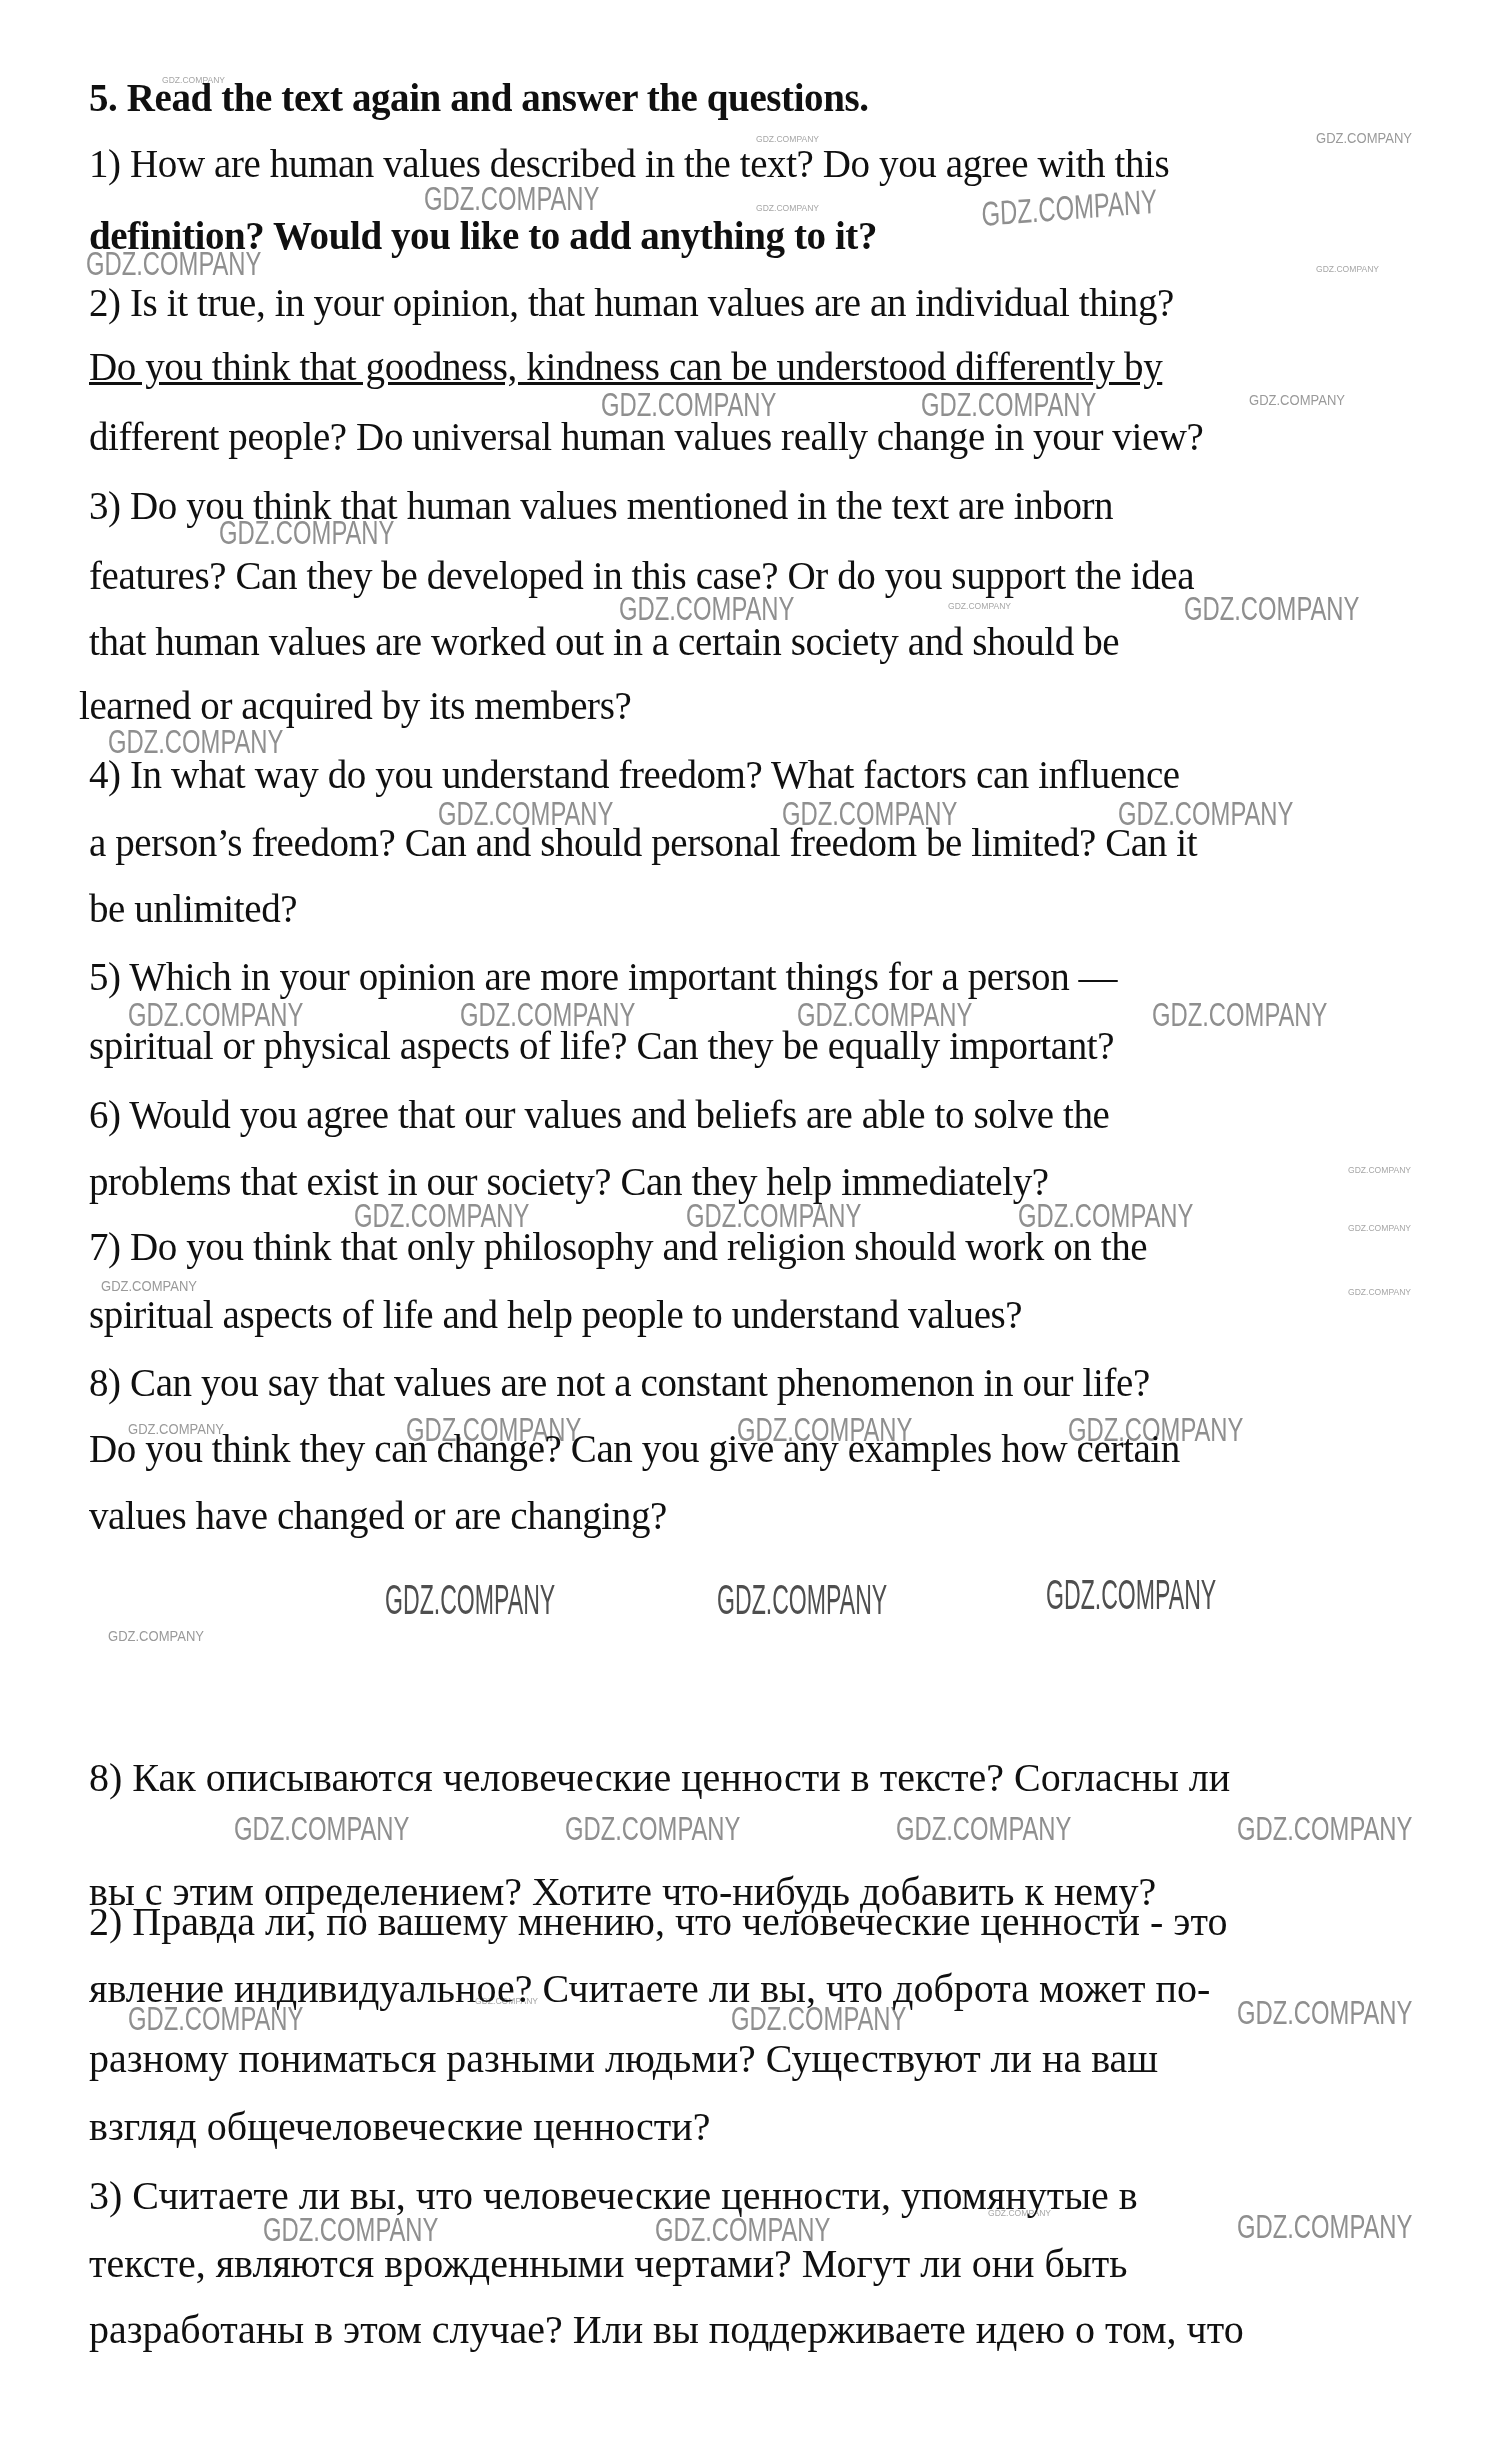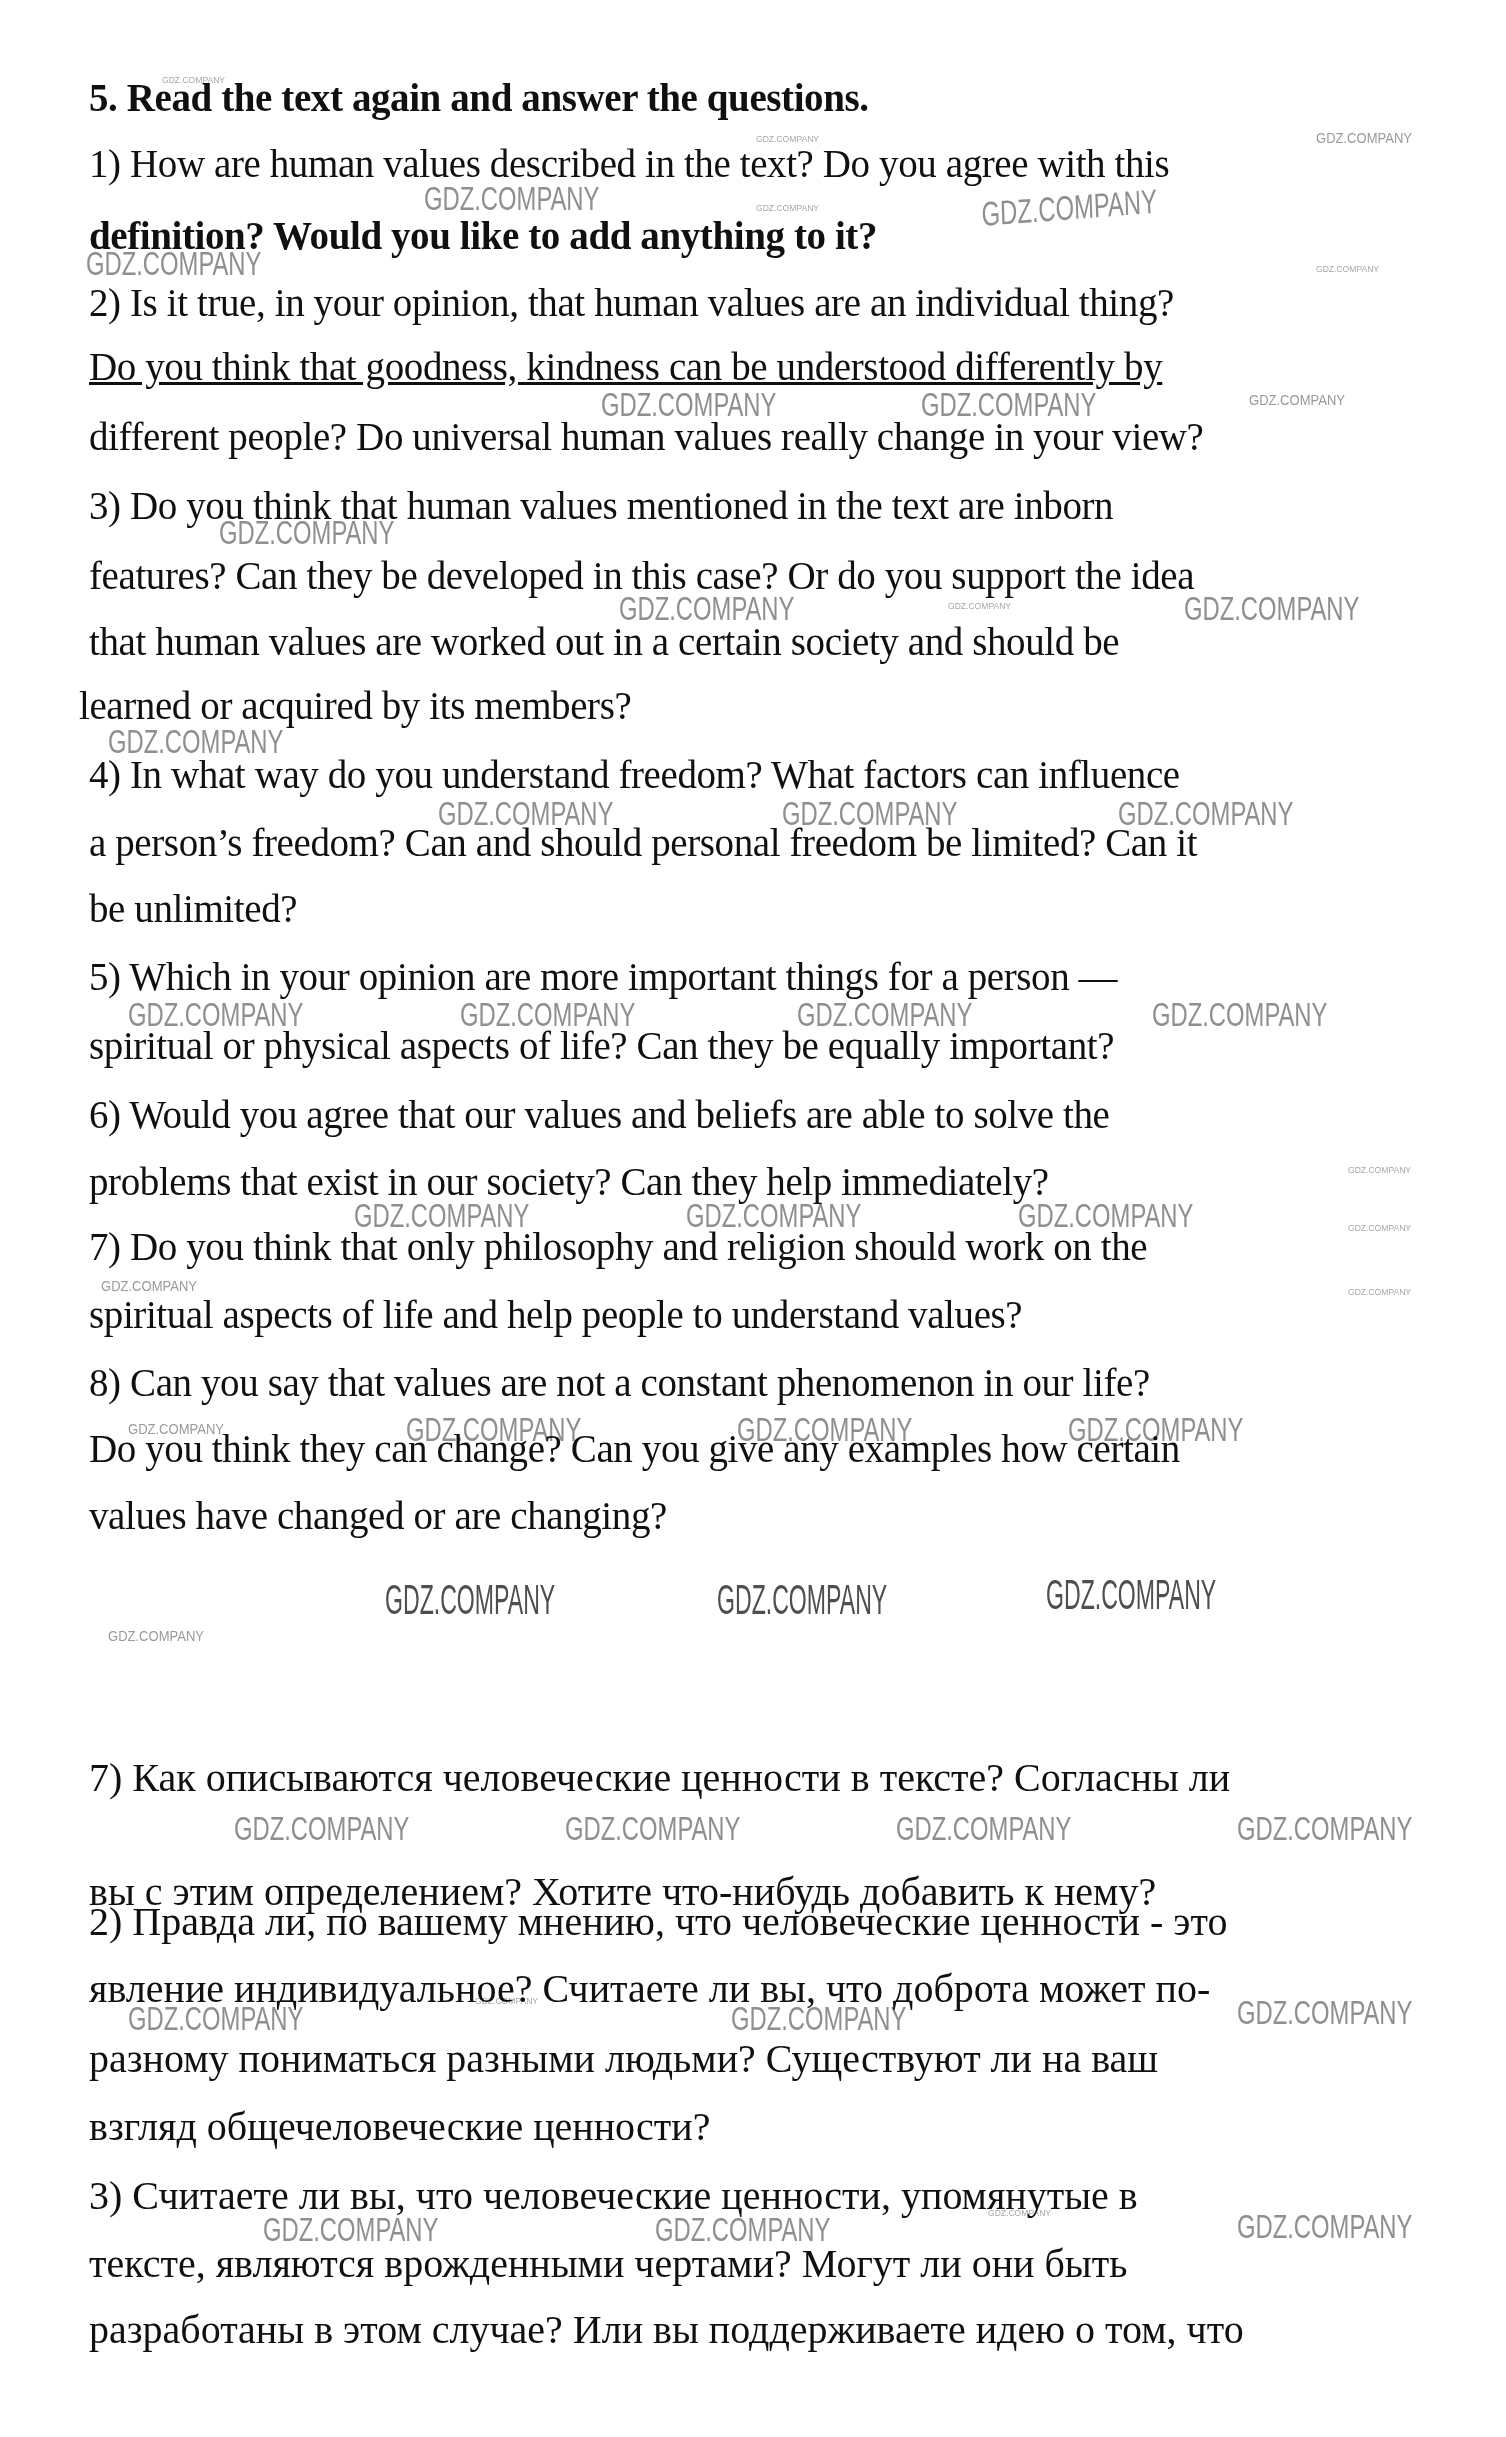--- a/index.html
+++ b/index.html
@@ -125,21 +125,21 @@
       <div class="line en" style="left: 89px; top: 1226px;">7) Do you think that only philosophy and religion should work on the</div>
       <div class="line en" style="left: 89px; top: 1294px;">spiritual aspects of life and help people to understand values?</div>
       <div class="line en" style="left: 89px; top: 1362px;">8) Can you say that values are not a constant phenomenon in our life?</div>
       <div class="line en" style="left: 89px; top: 1428px;">Do you think they can change? Can you give any examples how certain</div>
       <div class="line en" style="left: 89px; top: 1495px;">values have changed or are changing?</div>
     </div>
 
 
   <div>
 
-  <div class="line ru" style="left: 89px; top: 1756px;">7) Как описываются человеческие ценности в тексте? Согласны ли</div>
+  <div class="line ru" style="left: 89px; top: 1756px;">8) Как описываются человеческие ценности в тексте? Согласны ли</div>
       <div class="line ru" style="left: 89px; top: 1826px; margin-top: 44px;">вы с этим определением? Хотите что-нибудь добавить к нему?</div>
       <div class="line ru" style="left: 89px; top: 1900px;">2) Правда ли, по вашему мнению, что человеческие ценности - это</div>
       <div class="line ru" style="left: 89px; top: 1967px;">явление индивидуальное? Считаете ли вы, что доброта может по-</div>
       <div class="line ru" style="left: 89px; top: 2037px;">разному пониматься разными людьми? Существуют ли на ваш</div>
       <div class="line ru" style="left: 89px; top: 2105px;">взгляд общечеловеческие ценности?</div>
       <div class="line ru" style="left: 89px; top: 2174px;">3) Считаете ли вы, что человеческие ценности, упомянутые в</div>
       <div class="line ru" style="left: 89px; top: 2242px;">тексте, являются врожденными чертами? Могут ли они быть</div>
       <div class="line ru" style="left: 89px; top: 2308px;">разработаны в этом случае? Или вы поддерживаете идею о том, что</div>
     </div>
 

